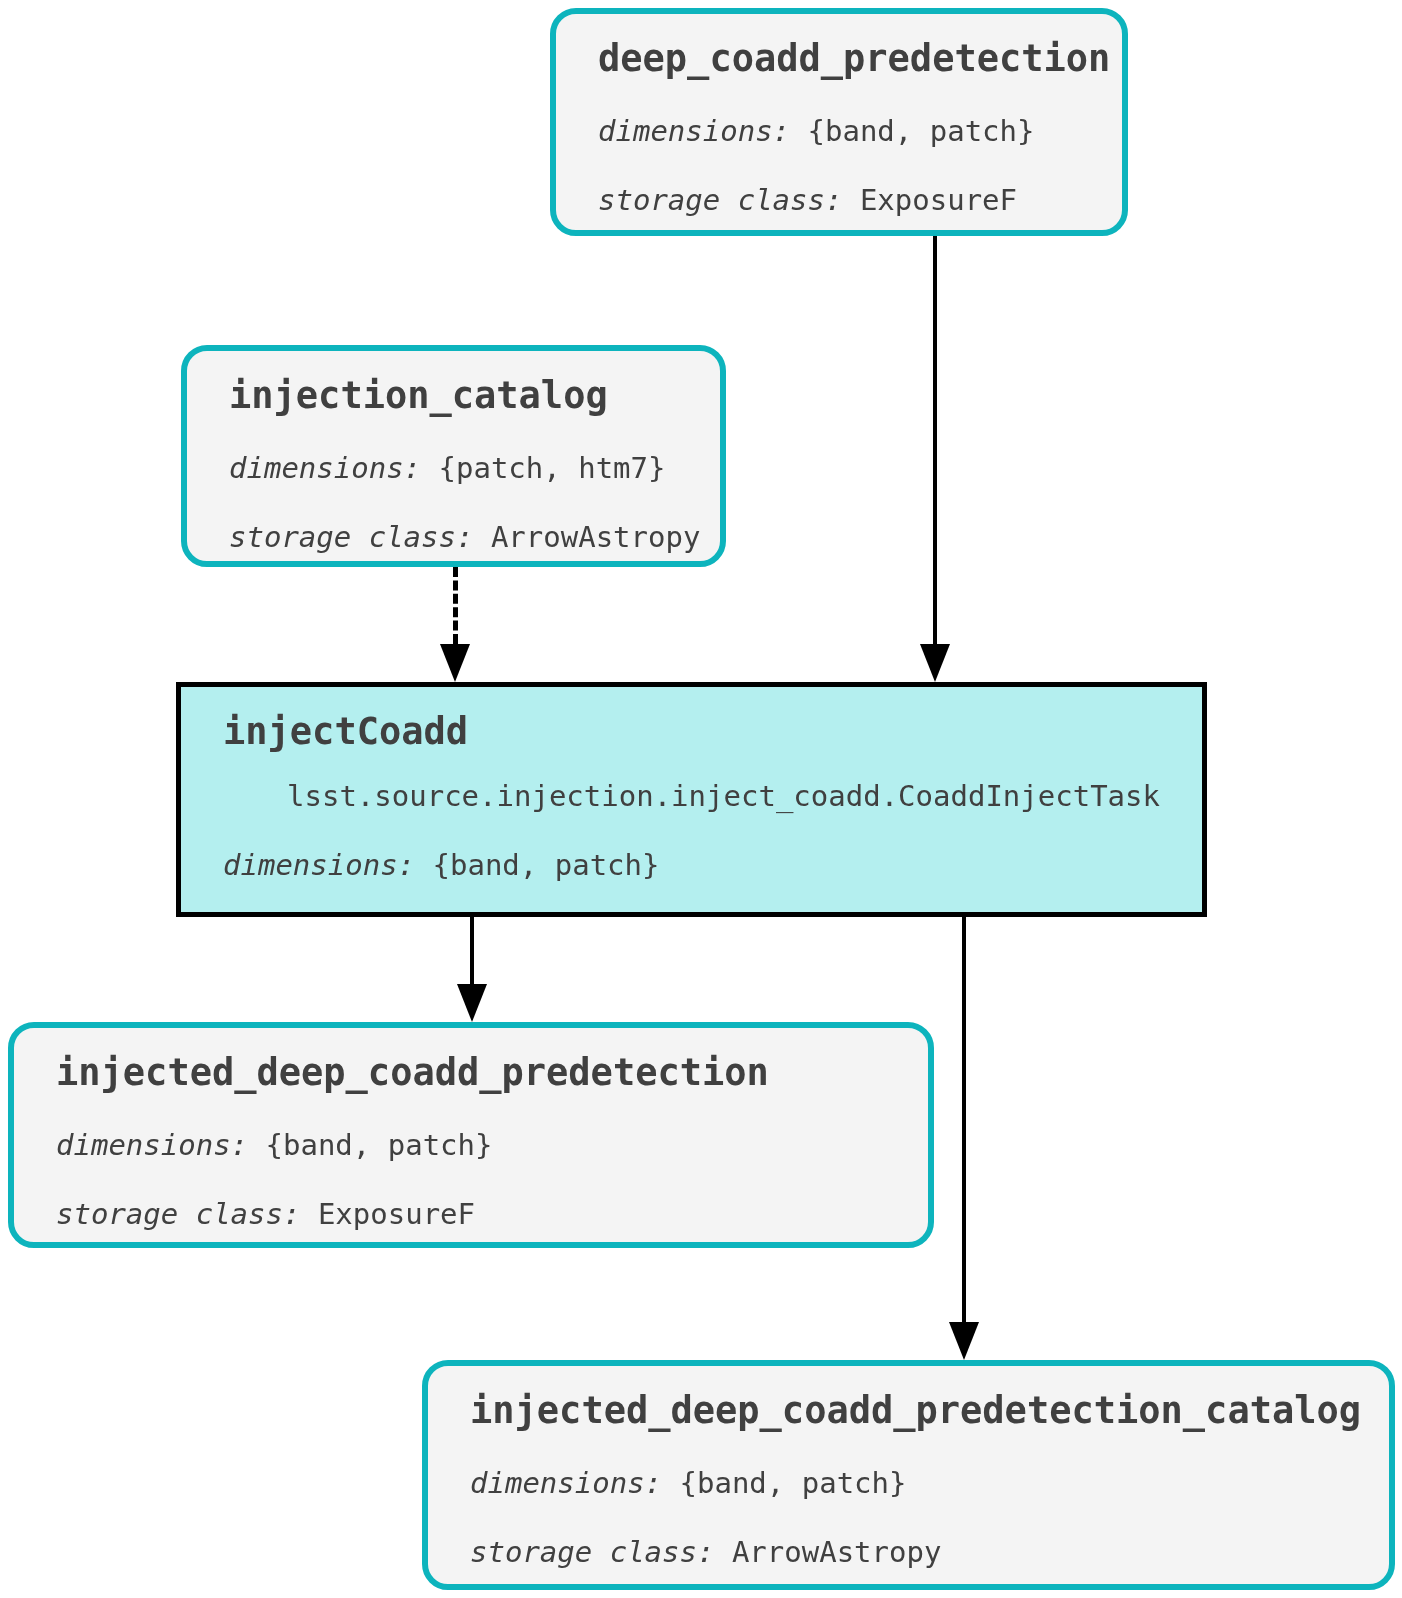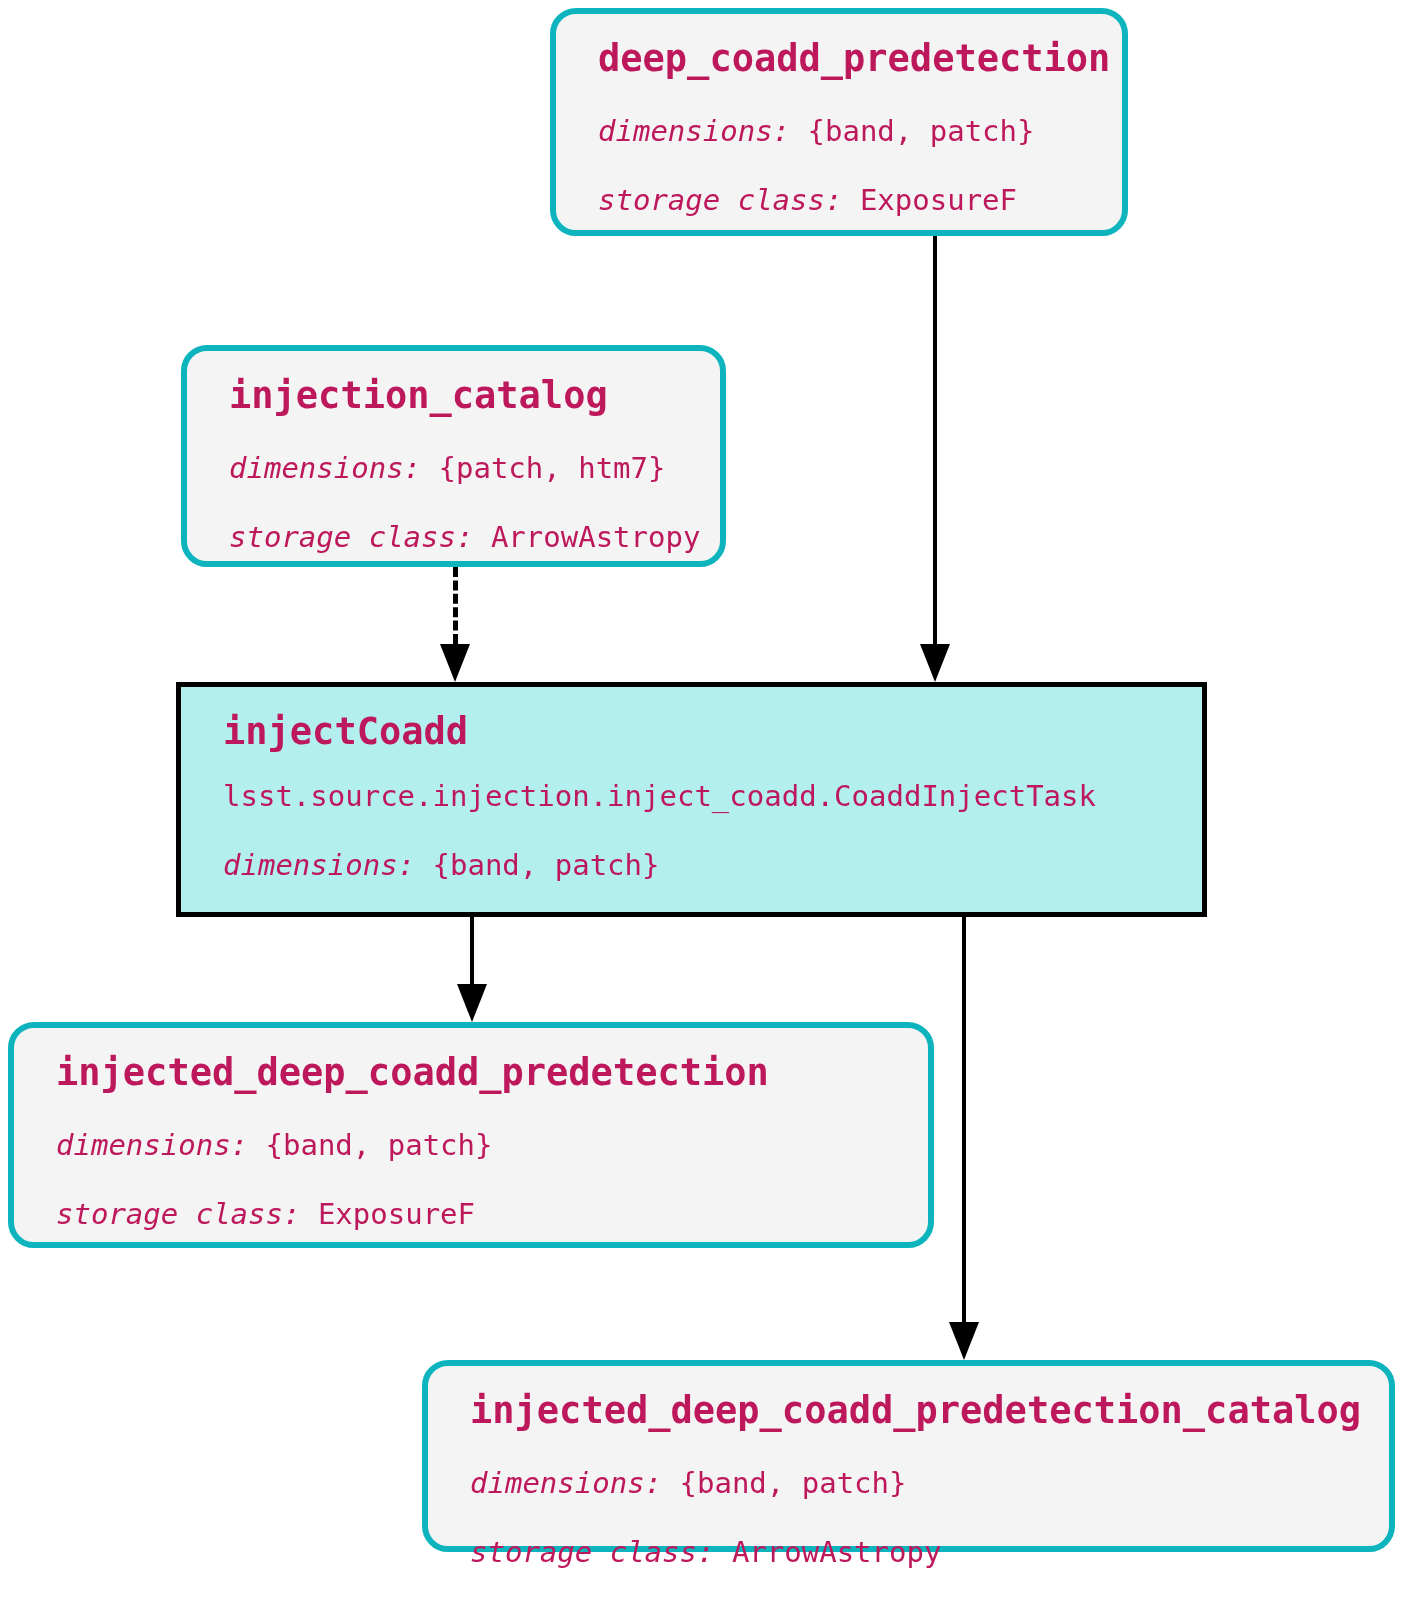--- a/index.html
+++ b/index.html
@@ -6,21 +6,21 @@
     margin: 0;
     padding: 0;
     background: #ffffff;
   }
   #canvas {
     position: relative;
     width: 1402px;
     height: 1598px;
     background: #ffffff;
     font-family: "DejaVu Sans Mono", "Liberation Mono", monospace;
-    color: #be185d;
+    color: #404040;
     overflow: hidden;
   }
   .node {
     position: absolute;
     box-sizing: border-box;
     padding: 22px 42px;
   }
   .node.dataset {
     background: #f4f4f4;
     border: 6px solid #0db4bd;
@@ -46,20 +46,21 @@
   }
   .node-row .lbl {
     font-style: italic;
     margin-right: 1ch;
   }
   .module-row {
     font-size: 29px;
     line-height: 1.3;
     margin-top: 24px;
     white-space: nowrap;
+    text-align: right;
   }
   .edge {
     position: absolute;
     width: 0;
   }
   .edge .stem {
     position: absolute;
     top: 0;
   }
   .edge .stem.solid {
@@ -138,21 +139,21 @@
   <div class="node dataset" style="left:8px; top:1022px; width:926px; height:226px;">
     <div class="node-title">injected_deep_coadd_predetection</div>
     <div class="node-row">
       <span class="lbl">dimensions:</span><span class="val">{band, patch}</span>
     </div>
     <div class="node-row">
       <span class="lbl">storage class:</span><span class="val">ExposureF</span>
     </div>
   </div>
 
-  <div class="node dataset" style="left:422px; top:1360px; width:973px; height:192px;">
+  <div class="node dataset" style="left:422px; top:1360px; width:973px; height:230px;">
     <div class="node-title">injected_deep_coadd_predetection_catalog</div>
     <div class="node-row">
       <span class="lbl">dimensions:</span><span class="val">{band, patch}</span>
     </div>
     <div class="node-row">
       <span class="lbl">storage class:</span><span class="val">ArrowAstropy</span>
     </div>
   </div>
 
 </div>

